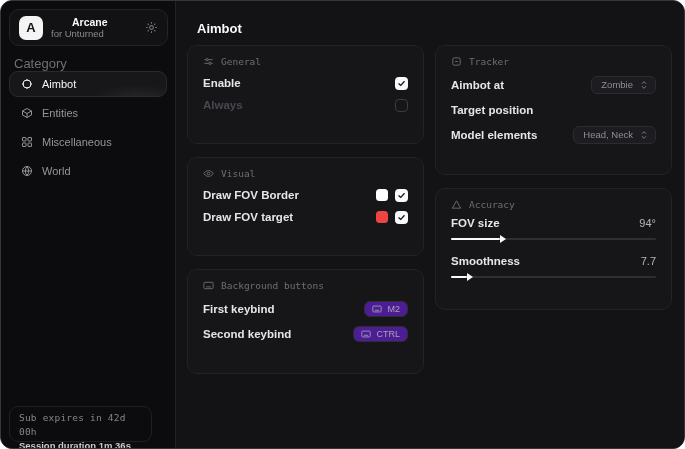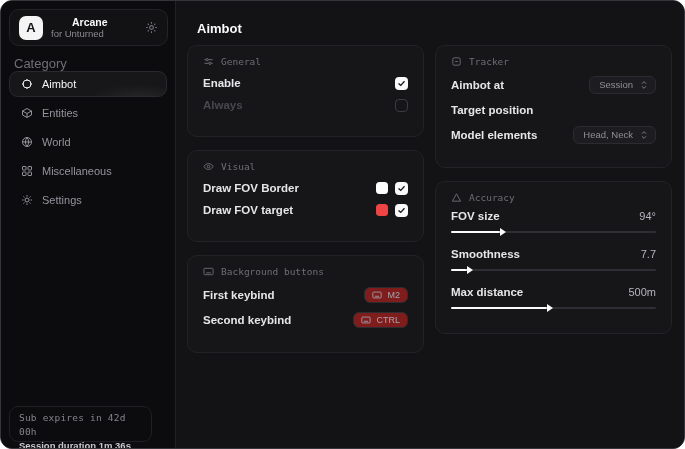--- a/index.html
+++ b/index.html
@@ -25,36 +25,36 @@
   .foot-line1 { font-family:"DejaVu Sans Mono", monospace; font-size:9.5px; color:#84848c; letter-spacing:.2px; line-height:14px; }
   .foot-line2 { font-size:9.5px; font-weight:700; color:#c9c9cf; line-height:13px; }
 
   
   .main { position:absolute; left:175px; top:0; right:0; bottom:0; background:#131316; }
   .page-title { position:absolute; left:21px; top:20px; font-size:13px; font-weight:700; color:#fafafa; }
   .col { position:absolute; top:44px; width:237px; display:flex; flex-direction:column; gap:13px; }
   .col-left  { left:11px; }
   .col-right { left:259px; }
 
-  .card { background:#161619; border:1px solid #232327; border-radius:10px; padding:10px 15px 20px; }
+  .card { background:#161619; border:1px solid #232327; border-radius:10px; padding:10px 15px 27px; }
   .card-head { display:flex; align-items:center; gap:7px; color:#6d6d75; font-family:"DejaVu Sans Mono", monospace; font-size:9.5px; margin-bottom:5px; }
   .card-head .hicon { display:flex; }
 
   .row { display:flex; align-items:center; height:22px; }
   .row-lg { height:25px; }
   .row-label { font-size:11.5px; font-weight:600; color:#e6e6e9; }
   .row-label.dim { color:#47474f; }
   .controls { margin-left:auto; display:flex; align-items:center; gap:7px; }
 
   .checkbox { width:13px; height:13px; border-radius:4px; cursor:pointer; display:flex; align-items:center; justify-content:center; }
   .checkbox.checked { background:#fafafa; }
   .checkbox.unchecked { border:1px solid #3b3b43; background:transparent; }
   .swatch { width:12px; height:12px; border-radius:3.5px; cursor:pointer; }
 
-  .keybtn { display:flex; align-items:center; gap:5px; background:#7f1d1d; border:1px solid #2c2c31; border-radius:6px; height:16px; padding:0 7px; color:#a5a5ad; font-size:9px; cursor:pointer; }
+  .keybtn { display:flex; align-items:center; gap:5px; background:#4c1d95; border:1px solid #2c2c31; border-radius:6px; height:16px; padding:0 7px; color:#a5a5ad; font-size:9px; cursor:pointer; }
   .dropbtn { display:flex; align-items:center; gap:6px; background:#1d1d21; border:1px solid #2b2b30; border-radius:6px; height:18px; padding:0 6px 0 9px; color:#8e8e96; font-size:9.5px; cursor:pointer; }
 
   .slider-group { margin-bottom:13px; }
   .slider-group:last-child { margin-bottom:4px; }
   .slider-top { display:flex; align-items:center; justify-content:space-between; height:15px; }
   .slider-value { font-size:11px; color:#b5b5bd; }
   .slider-track { position:relative; margin-top:8px; height:2px; background:#2e2e34; border-radius:2px; cursor:pointer; }
   .slider-fill { position:relative; height:2px; background:#fafafa; border-radius:2px; }
   .slider-thumb { position:absolute; right:-6px; top:-3px; width:0; height:0; border-left:6px solid #fafafa; border-top:4px solid transparent; border-bottom:4px solid transparent; }
 
@@ -96,49 +96,40 @@
         <span>Aimbot</span>
       </div>
       <div class="nav-item">
         <span class="nicon">
           <svg width="12" height="12" viewBox="0 0 24 24" fill="none" stroke="currentColor" stroke-width="2">
               <path d="M21 8l-9-5-9 5v8l9 5 9-5V8z"></path>
               <path d="M3 8l9 5 9-5M12 13v8"></path>
             </svg>
         </span>
         <span>Entities</span>
-      </div>
-      <div class="nav-item">
-        <span class="nicon">
-          <svg width="12" height="12" viewBox="0 0 24 24" fill="none" stroke="currentColor" stroke-width="2">
-              <circle cx="12" cy="12" r="9"></circle>
-              <path d="M3 12h18M12 3a14 14 0 0 1 0 18M12 3a14 14 0 0 0 0 18"></path>
-            </svg>
-        </span>
-        <span>World</span>
       </div>
       <div class="nav-item">
         <span class="nicon">
           <svg width="12" height="12" viewBox="0 0 24 24" fill="none" stroke="currentColor" stroke-width="2">
               <rect x="3" y="3" width="7" height="7" rx="1"></rect>
               <rect x="14" y="3" width="7" height="7" rx="1"></rect>
               <rect x="3" y="14" width="7" height="7" rx="1"></rect>
               <rect x="14" y="14" width="7" height="7" rx="1"></rect>
             </svg>
         </span>
         <span>Miscellaneous</span>
       </div>
       <div class="nav-item">
         <span class="nicon">
           <svg width="12" height="12" viewBox="0 0 24 24" fill="none" stroke="currentColor" stroke-width="2">
-              <circle cx="12" cy="12" r="4"></circle>
-              <path d="M12 2v3M12 19v3M2 12h3M19 12h3M4.9 4.9l2.1 2.1M17 17l2.1 2.1M19.1 4.9L17 7M7 17l-2.1 2.1"></path>
+              <circle cx="12" cy="12" r="9"></circle>
+              <path d="M3 12h18M12 3a14 14 0 0 1 0 18M12 3a14 14 0 0 0 0 18"></path>
             </svg>
         </span>
-        <span>Settings</span>
+        <span>World</span>
       </div>
     </nav>
 
     <div class="foot-card">
       <div class="foot-line1">Sub expires in 42d 00h</div>
       <div class="foot-line2">Session duration 1m 36s</div>
     </div>
   </aside>
 
   <main class="main">
@@ -259,21 +250,21 @@
                 <rect x="4" y="4" width="16" height="16" rx="3"></rect>
                 <path d="M9 12h6"></path>
               </svg>
           </span>
           <span>Tracker</span>
         </div>
         <div class="row row-lg">
           <span class="row-label">Aimbot at</span>
           <span class="controls">
             <span class="dropbtn">
-              <span>Session</span>
+              <span>Zombie</span>
               <span>
                 <svg width="10" height="10" viewBox="0 0 24 24" fill="none" stroke="currentColor" stroke-width="2">
                     <path d="M7 15l5 5 5-5M7 9l5-5 5 5"></path>
                   </svg>
               </span>
             </span>
           </span>
         </div>
         <div class="row row-lg">
           <span class="row-label">Target position</span>
@@ -320,27 +311,16 @@
             <span class="row-label">Smoothness</span>
             <span class="slider-value">7.7</span>
           </div>
           <div class="slider-track">
             <div class="slider-fill" style="width: 8%;">
                 <span class="slider-thumb"></span>
               </div>
           </div>
         </div>
 
-        <div class="slider-group">
-          <div class="slider-top">
-            <span class="row-label">Max distance</span>
-            <span class="slider-value">500m</span>
-          </div>
-          <div class="slider-track">
-            <div class="slider-fill" style="width: 47%;">
-                <span class="slider-thumb"></span>
-              </div>
-          </div>
-        </div>
       </section>
     </div>
   </main>
 </div>
 
 </body></html>

